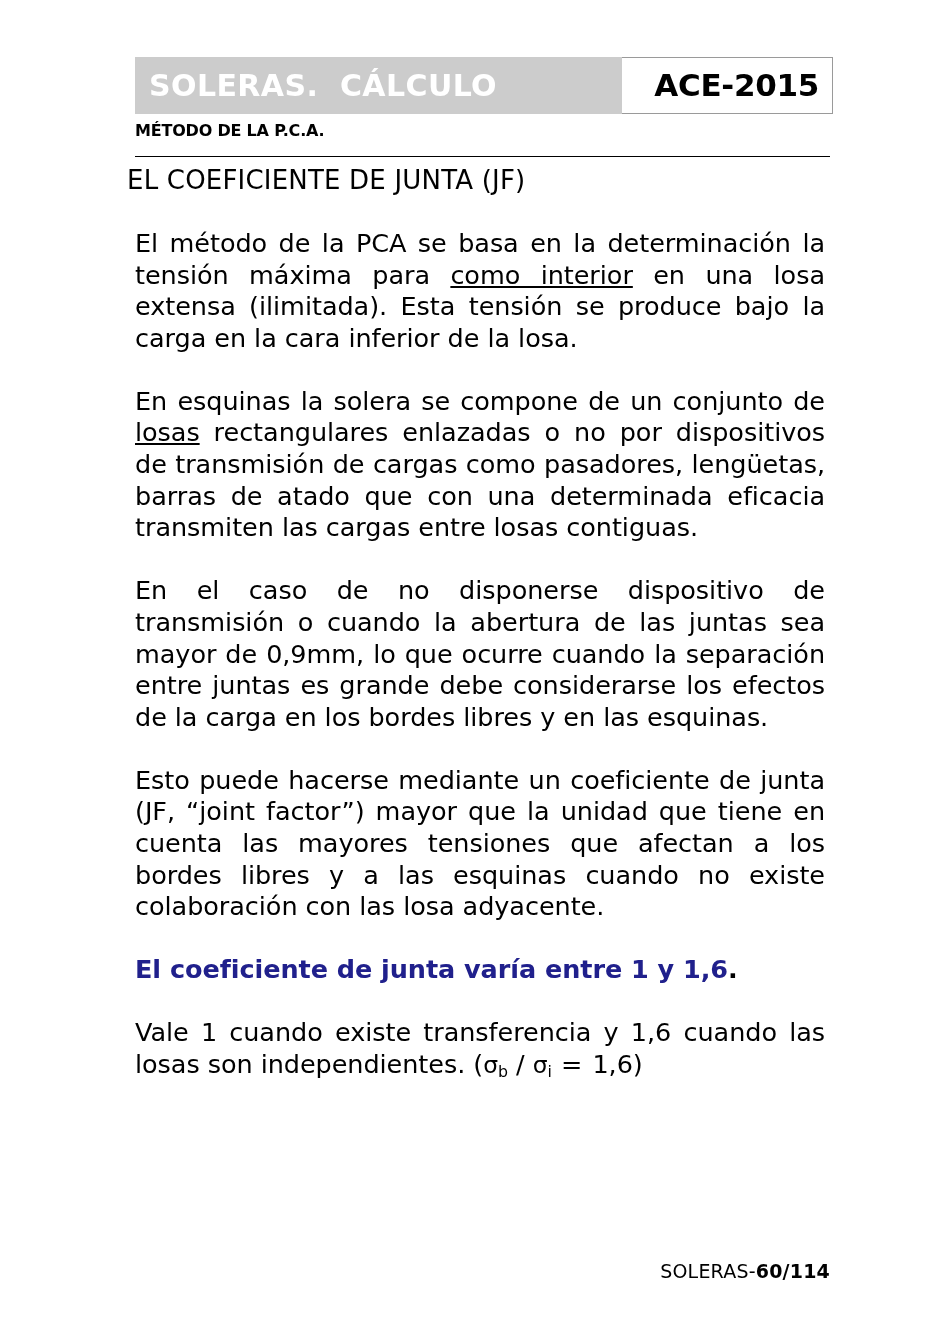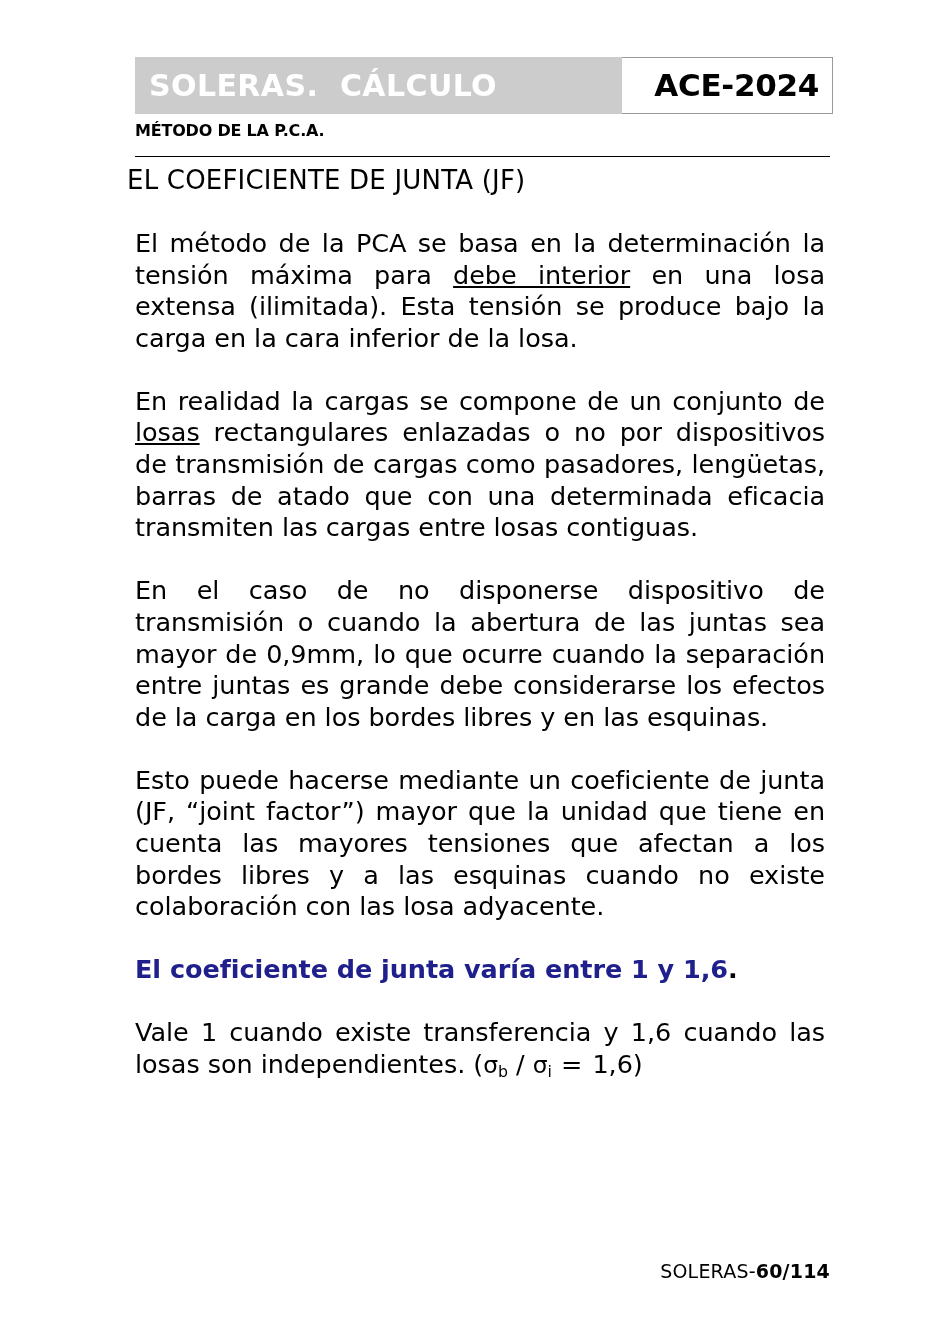--- a/index.html
+++ b/index.html
@@ -152,38 +152,38 @@
 </head>
 <body>
 
 <div class="page">
 
   <div class="header-bar">
     <div class="header-title-box">
       <span class="header-title-text">SOLERAS.  CÁLCULO</span>
     </div>
     <div class="header-code-box">
-      <span class="header-code-text">ACE-2024</span>
+      <span class="header-code-text">ACE-2015</span>
     </div>
   </div>
 
   <div class="main-title">MÉTODO DE LA P.C.A.</div>
 
   <div class="title-rule"></div>
 
   <div class="sub-title">EL COEFICIENTE DE JUNTA (JF)</div>
 
   <div class="body-block">
 
     <p class="para">
-      <span>El método de la PCA se basa en la determinación la tensión máxima para </span><u>debe interior</u><span> en una losa extensa (ilimitada). Esta tensión se produce bajo la carga en la cara inferior de la losa.</span>
-    </p>
-
-    <p class="para">
-      <span>En realidad la cargas se compone de un conjunto de </span><u>losas</u><span> rectangulares  enlazadas o no por dispositivos de transmisión de cargas como pasadores, lengüetas, barras de atado que con una determinada eficacia transmiten las cargas entre losas contiguas.</span>
+      <span>El método de la PCA se basa en la determinación la tensión máxima para </span><u>como interior</u><span> en una losa extensa (ilimitada). Esta tensión se produce bajo la carga en la cara inferior de la losa.</span>
+    </p>
+
+    <p class="para">
+      <span>En esquinas la solera se compone de un conjunto de </span><u>losas</u><span> rectangulares  enlazadas o no por dispositivos de transmisión de cargas como pasadores, lengüetas, barras de atado que con una determinada eficacia transmiten las cargas entre losas contiguas.</span>
     </p>
 
     <p class="para">
       <span>En el caso de no disponerse dispositivo de transmisión o cuando la abertura de las juntas sea mayor de 0,9mm, lo que ocurre cuando la separación entre juntas es grande debe considerarse los efectos de la carga en los bordes libres y en las esquinas.</span>
     </p>
 
     <p class="para">
       <span>Esto puede hacerse mediante un coeficiente de junta (JF, “joint factor”) mayor que la unidad que tiene en cuenta las mayores tensiones que afectan a los bordes libres y a las esquinas cuando no existe colaboración con las losa adyacente.</span>
     </p>
 

